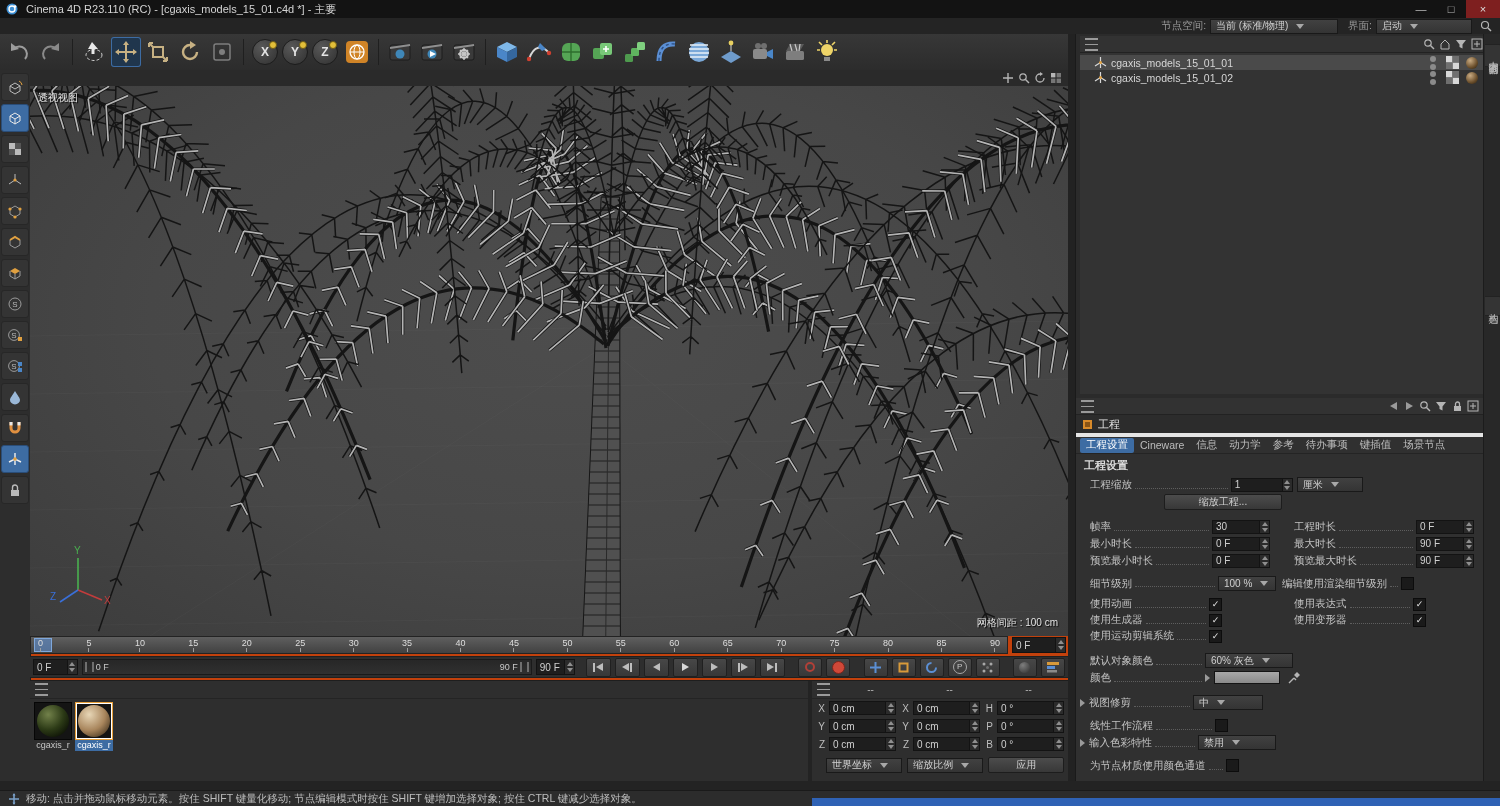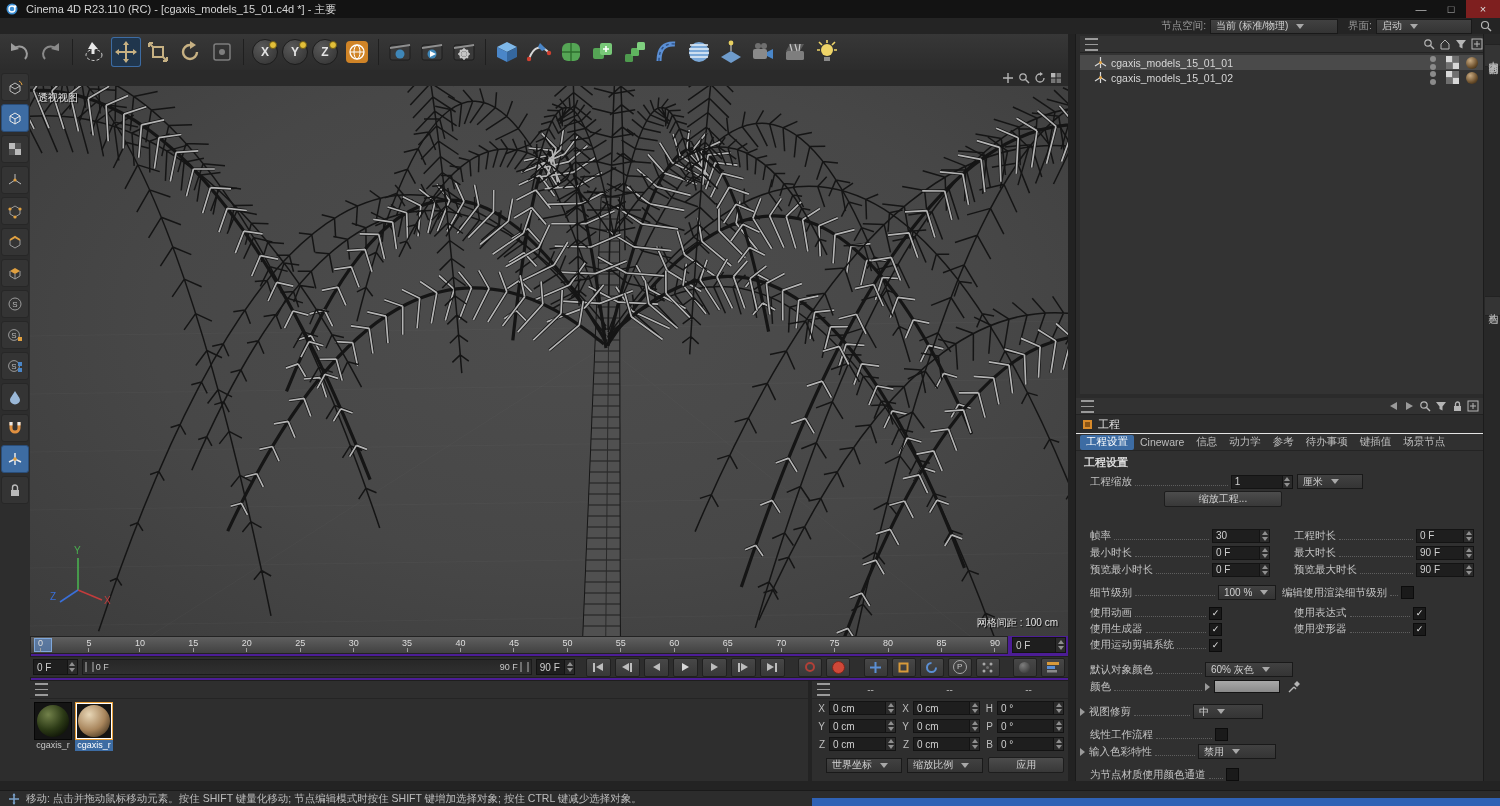--- a/index.html
+++ b/index.html
@@ -1,17 +1,17 @@
 <!DOCTYPE html>
 <html><head>
 <meta charset="utf-8">
 <style>
   html,body{margin:0;padding:0;background:#101010;}
   body{font-family:"Liberation Sans","DejaVu Sans",sans-serif;font-size:11px;color:#c8c8c8;-webkit-font-smoothing:antialiased;}
-  #app{position:relative;width:1500px;height:806px;background:#4c1d95;overflow:hidden;user-select:none;}
+  #app{position:relative;width:1500px;height:806px;background:#c2410c;overflow:hidden;user-select:none;}
   .abs{position:absolute;}
   .hflex{display:flex;align-items:center;}
   .mi{padding:0 7px;line-height:16px;white-space:nowrap;color:#c9c9c9;font-size:11px;}
   .ham{width:13px;height:9px;border-top:2px solid #9a9a9a;border-bottom:2px solid #9a9a9a;background:linear-gradient(#0000 40%,#9a9a9a 40%,#9a9a9a 60%,#0000 60%);margin:0 5px;}
   
   .fld{background:#1e1e1e;border:1px solid #131313;height:14px;display:flex;align-items:center;font-size:10px;color:#d0d0d0;box-sizing:border-box;}
   .fld .v{padding:0 3px;white-space:nowrap;}
   .spin{display:flex;flex-direction:column;justify-content:center;align-items:center;margin-left:auto;border-left:1px solid #131313;width:9px;height:100%;background:#2b2b2b;}
   .spin b{display:block;width:0;height:0;border-left:3px solid transparent;border-right:3px solid transparent;}
   .spin b.u{border-bottom:4px solid #8f8f8f;margin-bottom:2px;}
@@ -994,21 +994,21 @@
               <path d="M4.5 6 V4 a2 2 0 0 1 4 0 V6" fill="none" stroke="#b5b5b5" stroke-width="1.3"></path>
             </svg>
           </span>
         <span class="icobtn" style="margin-right:3px;">
             <svg width="12" height="12">
               <rect x="1" y="1" width="10" height="10" fill="none" stroke="#b5b5b5"></rect>
               <path d="M6 3 V9 M3 6 H9" stroke="#b5b5b5"></path>
             </svg>
           </span>
       </div>
-      <div class="hflex" style="height:18px;padding-left:6px;background:#2c2c2c;border-bottom:1px solid #e5e5e5;">
+      <div class="hflex" style="height:18px;padding-left:6px;background:#2c2c2c;border-bottom:4px solid #e5e5e5;">
         <svg width="11" height="11" style="margin-right:5px;">
             <rect x="1" y="1" width="9" height="9" fill="#d88a2a" transform="rotate(0)"></rect>
             <rect x="3" y="3" width="5" height="5" fill="#8a5415"></rect>
           </svg>
         <span style="font-size:11px;color:#e0e0e0;">工程</span>
       </div>
       <div class="hflex" style="height:16px;padding-left:4px;border-bottom:1px solid #242424;">
           <span class="amtab active">
             <span>工程设置</span>
           </span>
@@ -1051,21 +1051,21 @@
             <span>厘米</span>
             <span class="car"></span>
           </span>
         <span style="flex:1.2"></span>
       </div>
       <div class="amrow">
         <span style="width:74px;"></span>
         <span class="btn" style="width:118px;">缩放工程...</span>
       </div>
 
-      <div style="display:grid;grid-template-columns:1fr 1fr;margin-top:20px;">
+      <div style="display:grid;grid-template-columns:1fr 1fr;margin-top:8px;">
           <div class="hflex" style="height:17px;padding:0 10px 0 14px;">
           <span class="lbl">帧率</span>
           <span class="leader"></span>
           <span class="fld" style="width:58px;">
               <span class="v">30</span>
               <span class="spin">
                 <b class="u"></b>
                 <b class="d"></b>
               </span>
             </span>

